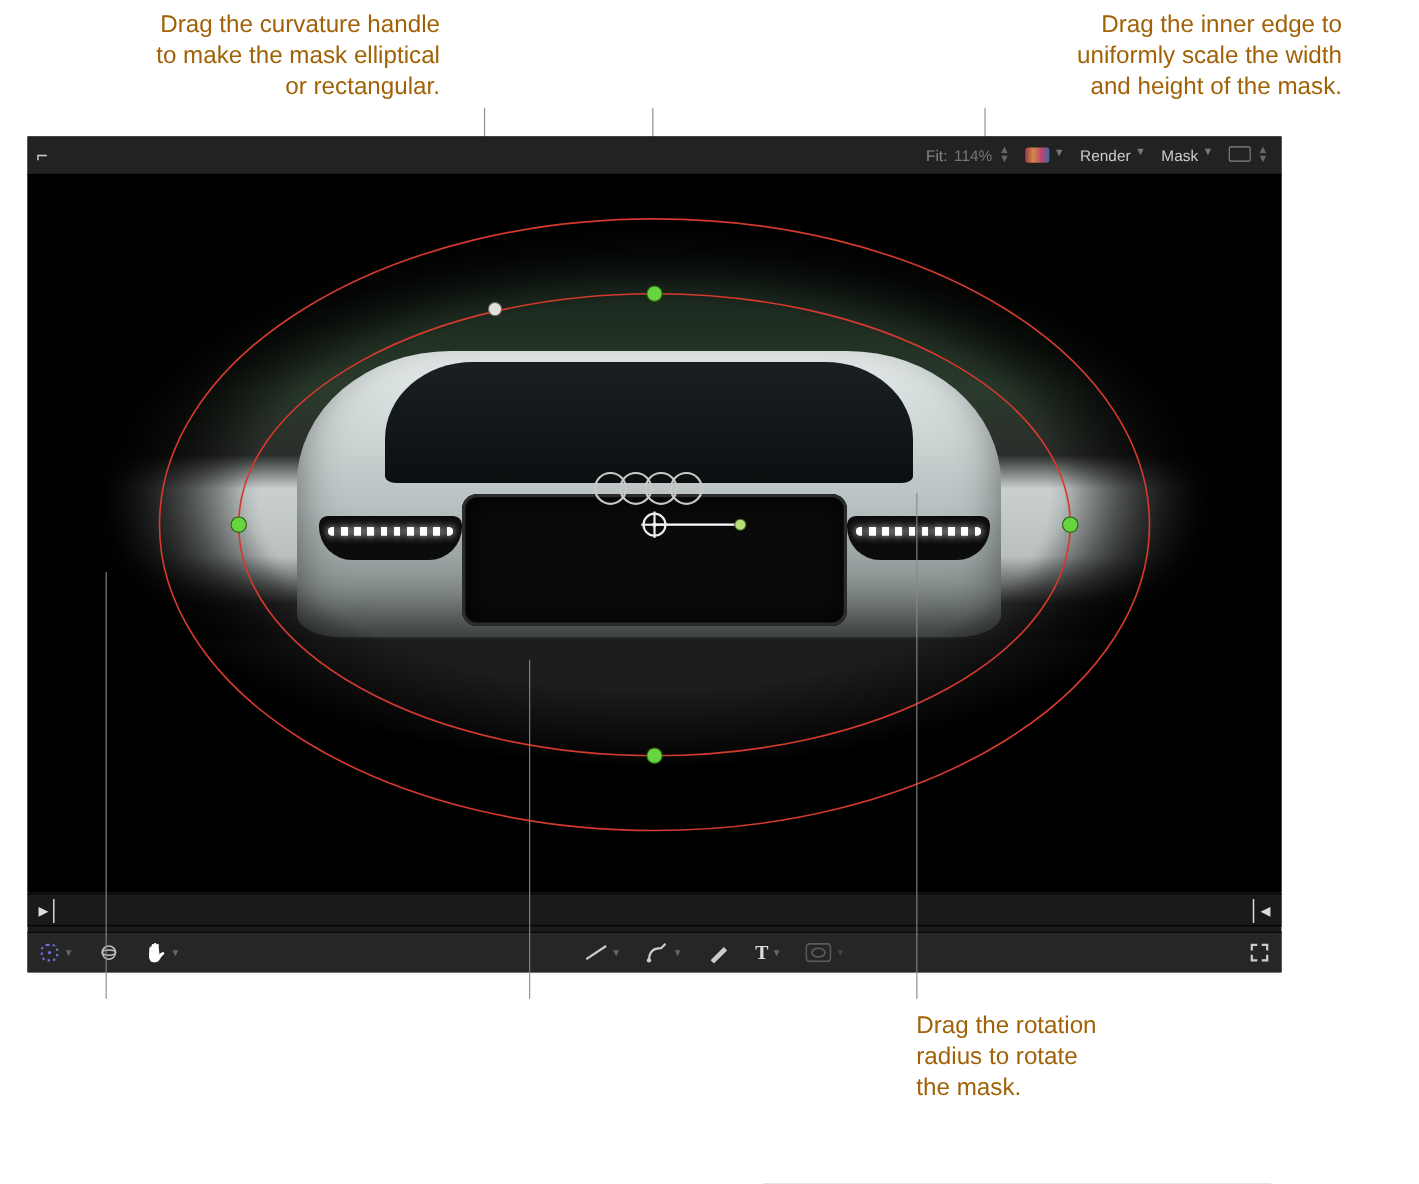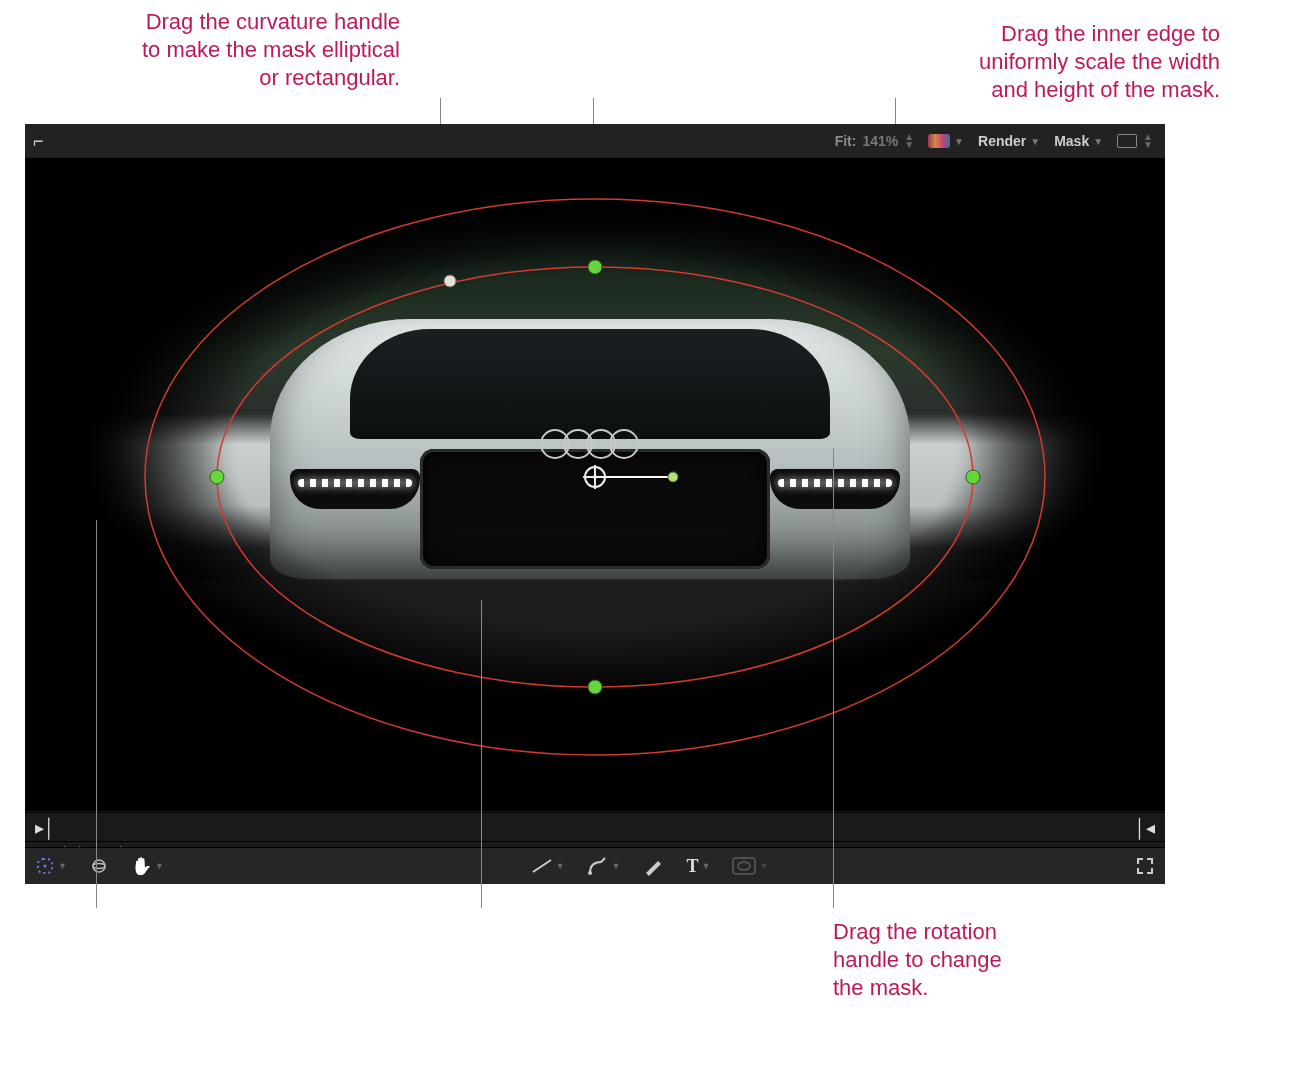--- a/index.html
+++ b/index.html
@@ -1,30 +1,30 @@
 <!DOCTYPE html>
 <html><head>
 <meta charset="utf-8">
 <style>
   html,body{margin:0;padding:0;background:#fff;font-family:-apple-system,Helvetica,Arial,sans-serif;}
   .stage{position:relative;width:1290px;height:1076px;background:#fff;overflow:hidden;}
 
   
-  .callout{position:absolute;font-size:22px;line-height:28px;color:#be185d;white-space:pre;}
+  .callout{position:absolute;font-size:22px;line-height:28px;color:#a16207;white-space:pre;}
   .callout.top{text-align:right;}
   .callout.bottom{text-align:left;}
   .leader{position:absolute;background:#888;width:1px;}
 
   
   .panel{position:absolute;left:25px;top:124px;width:1140px;height:760px;background:#1a1a1a;}
   .panel-top{position:relative;height:34px;background:#222;border-bottom:1px solid #000;display:flex;align-items:center;justify-content:flex-end;padding:0 12px;gap:14px;color:#aaa;font-size:14px;}
   .fit-label{color:#888;}
   .fit-val{color:#777;margin-left:2px;}
   .updn{font-size:10px;color:#666;margin-left:2px;line-height:8px;display:inline-block;}
-  .menu-item{display:flex;align-items:center;gap:4px;cursor:default;color:#ccc;font-weight:bold;}
+  .menu-item{display:flex;align-items:flex-start;gap:4px;cursor:default;color:#ccc;}
   .chev{font-size:10px;color:#777;}
   .swatch{width:22px;height:14px;border-radius:3px;background:linear-gradient(90deg,#a0364e,#d08c45,#c44270,#3a6fa0);}
   .view-frame{width:18px;height:12px;border:1px solid #888;border-radius:2px;}
 
   .canvas-wrap{position:relative;width:1140px;height:652px;background:#000;}
   .canvas{position:absolute;left:25px;top:10px;width:1090px;height:612px;background:#000;}
 
   
   .photo{position:absolute;inset:0;
     background:
@@ -78,35 +78,35 @@
 
 </style>
 </head>
 <body>
 
 <div class="stage">
 
   <div class="callout top" style="left:30px;top:8px;width:370px">Drag the curvature handle
 to make the mask elliptical
 or rectangular.</div>
-  <div class="callout top" style="left:850px;top:20px;width:370px">Drag the inner edge to
+  <div class="callout top" style="left:850px;top:8px;width:370px">Drag the inner edge to
 uniformly scale the width
 and height of the mask.</div>
 
   <div class="leader" style="left:440px;top:98px;height:190px"></div>
   <div class="leader" style="left:593px;top:98px;height:160px"></div>
   <div class="leader" style="left:895px;top:98px;height:230px"></div>
 
   <div class="panel">
 
     <div class="panel-top">
       <span style="position:absolute;left:8px;color:#ccc;font-size:18px;">⌐</span>
       <span class="menu-item">
         <span class="fit-label">Fit:</span>
-        <span class="fit-val">141%</span>
+        <span class="fit-val">114%</span>
         <span class="updn">▲<br>▼</span>
       </span>
       <span class="menu-item">
         <span class="swatch"></span>
         <span class="chev">▼</span>
       </span>
       <span class="menu-item">
         <span>Render</span>
         <span class="chev">▼</span>
       </span>
@@ -226,16 +226,16 @@
       </div>
     </div>
 
   </div>
 
   <div class="leader" style="left:96px;top:520px;height:388px"></div>
   <div class="leader" style="left:481px;top:600px;height:308px"></div>
   <div class="leader" style="left:833px;top:448px;height:460px"></div>
 
   <div class="callout bottom" style="left:833px;top:918px">Drag the rotation
-handle to change
+radius to rotate
 the mask.</div>
 
 </div>
 
 </body></html>

